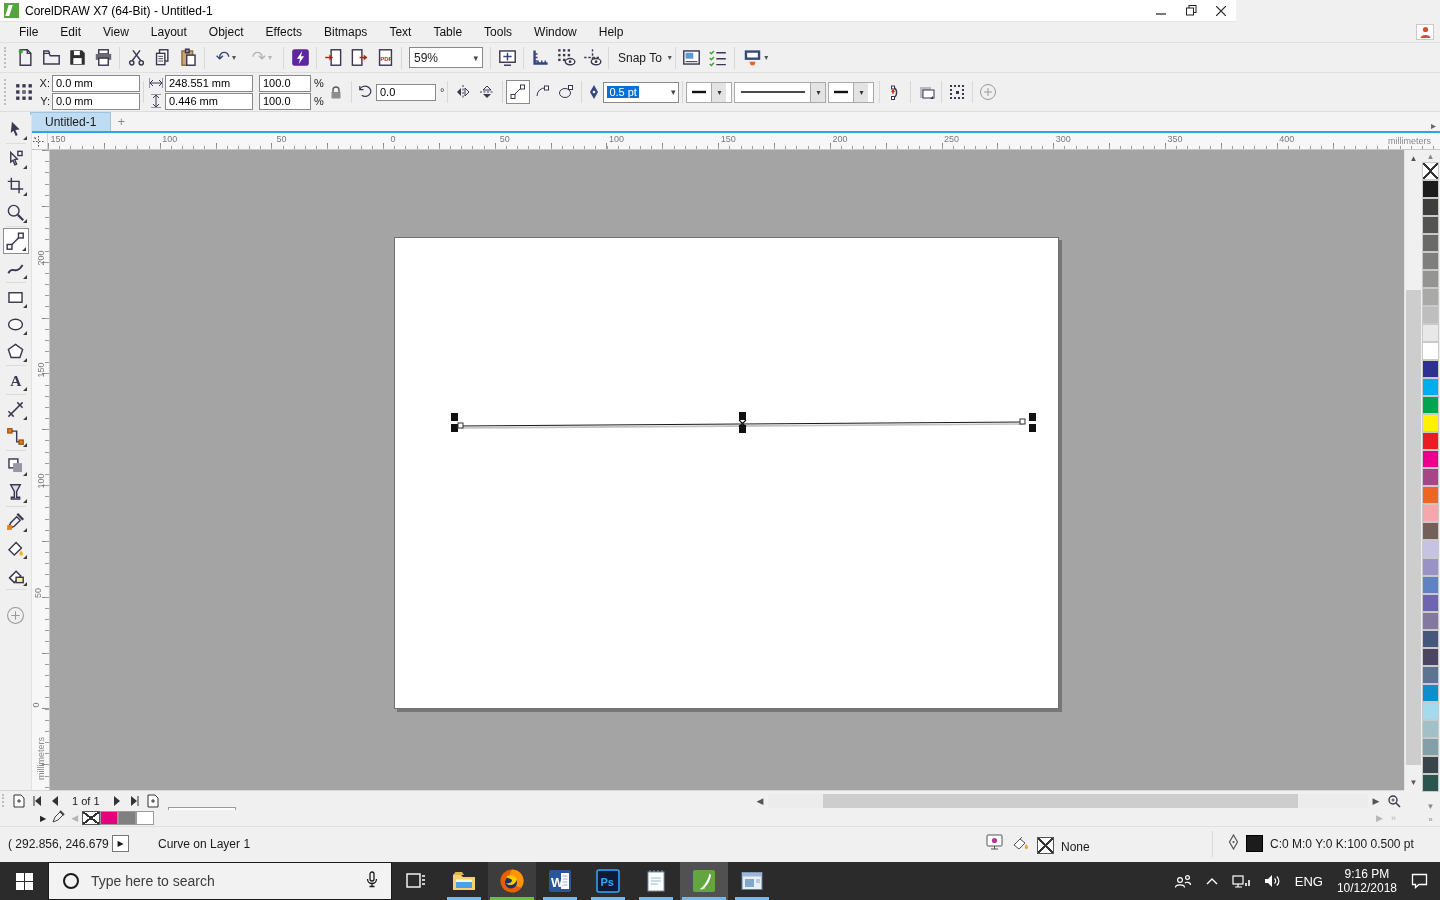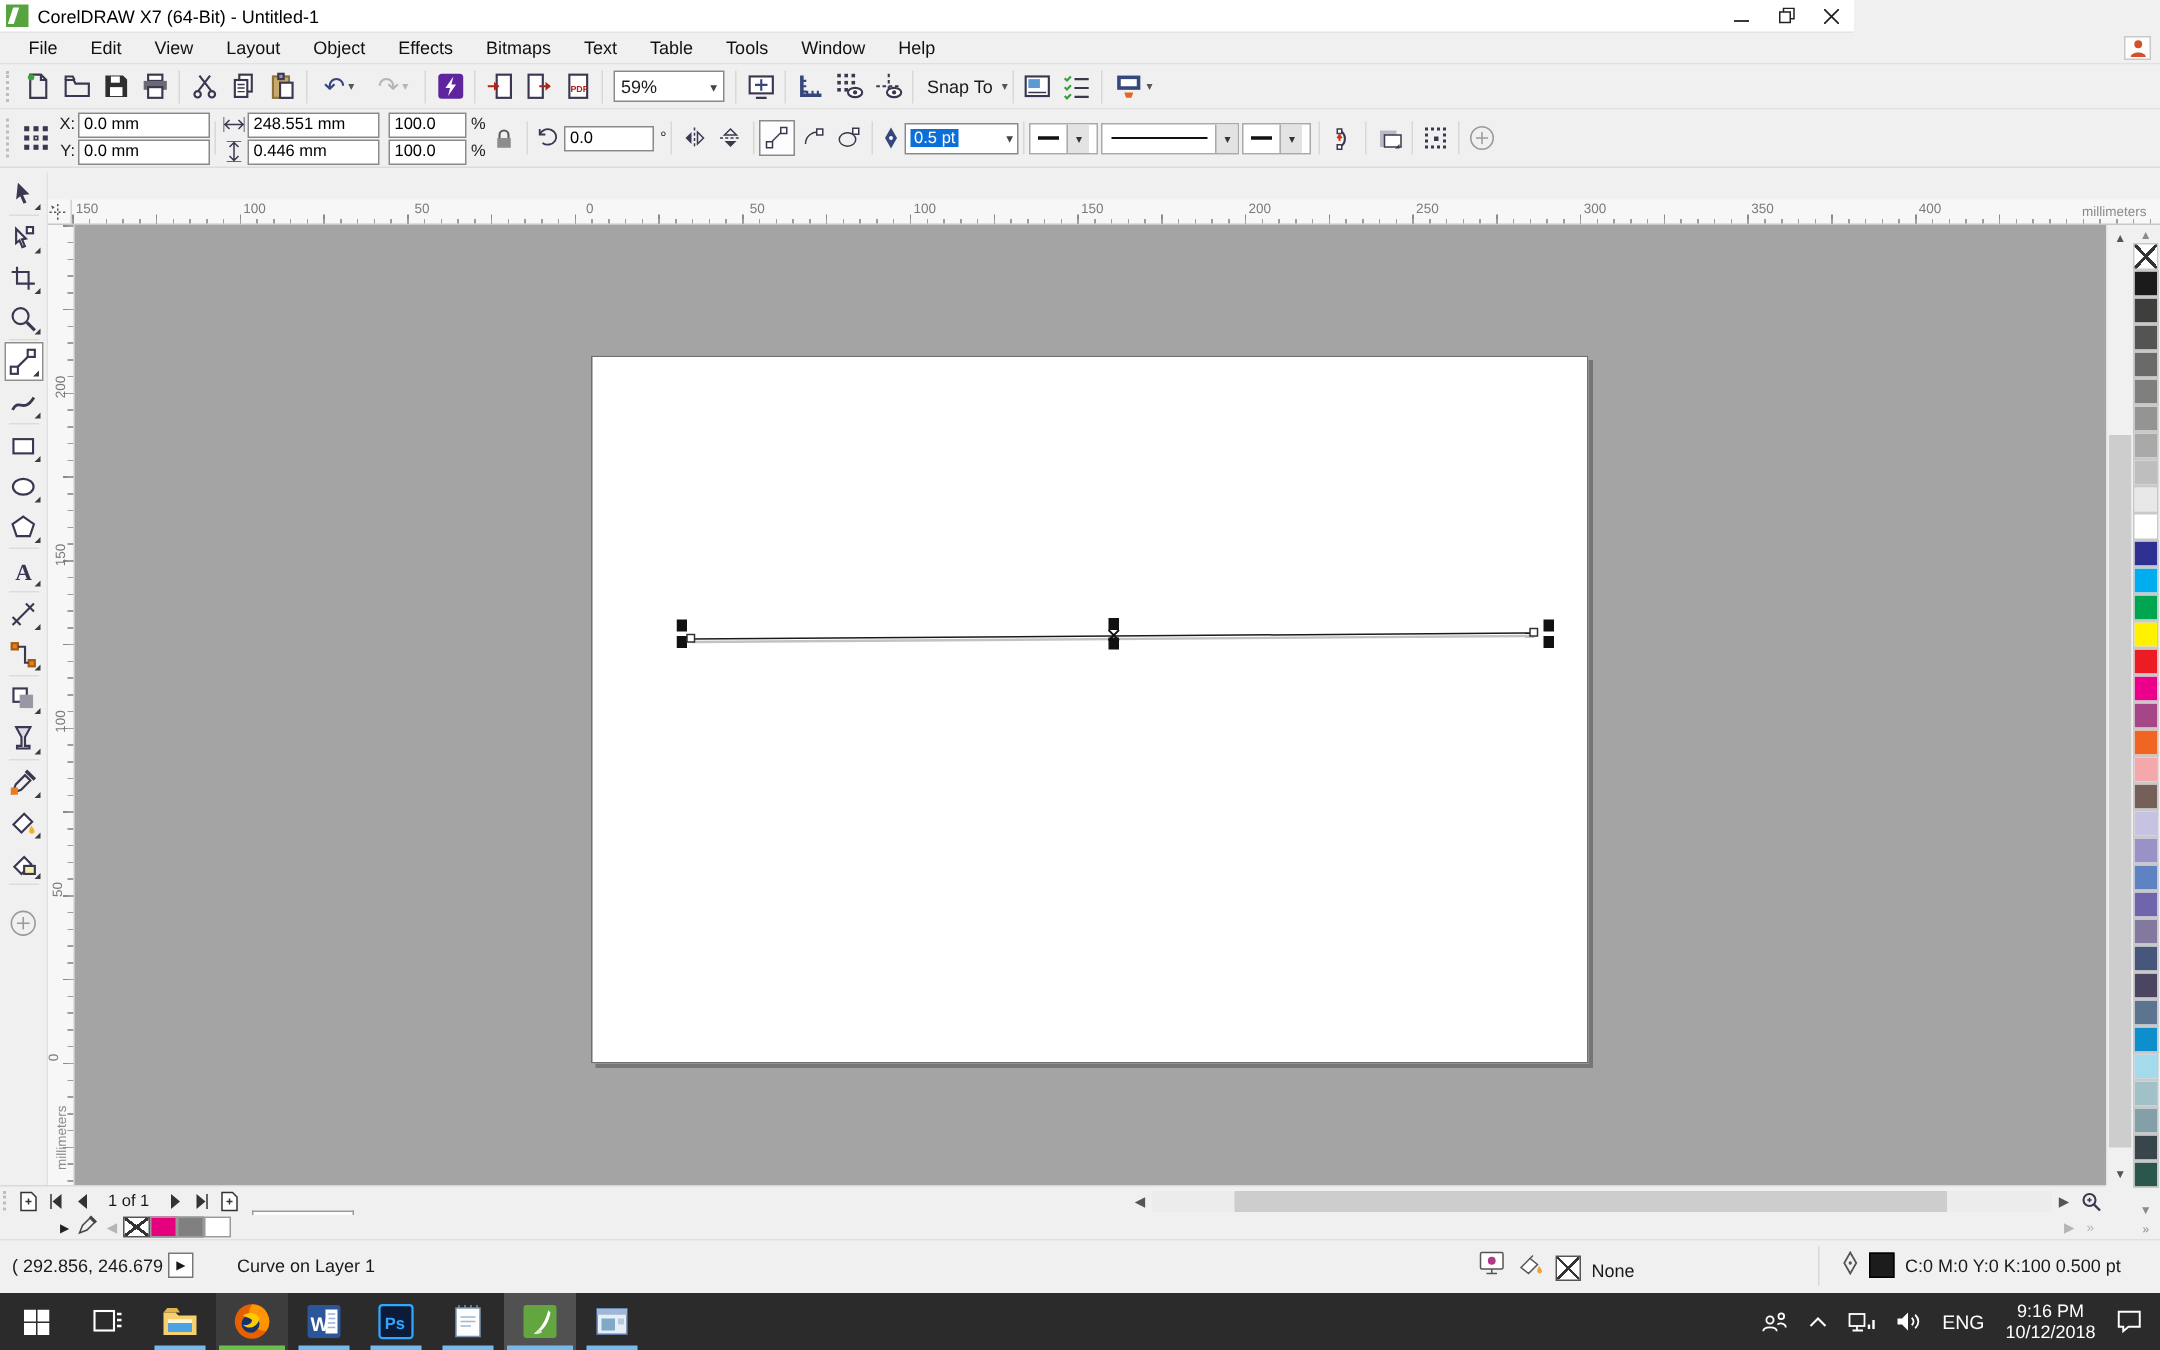--- a/index.html
+++ b/index.html
@@ -540,20 +540,29 @@
       </button>
     <span class="tb-sep"></span>
     <button class="pb-btn">
         <svg width="18" height="18" viewBox="0 0 18 18">
           <circle cx="9" cy="9" r="7.5" stroke="#9a9a9a" fill="none"></circle>
           <path d="M9 5v8M5 9h8" stroke="#9a9a9a" fill="none"></path>
         </svg>
       </button>
   </div>
 
+  <div class="tabbar">
+    <div class="doc-tab">
+        <span>Untitled-1</span>
+      </div>
+    <div class="tab-plus">+</div>
+    <div class="tab-right">
+        <span>▸</span>
+      </div>
+  </div>
 
   <div class="hruler">
     <div class="ruler-origin">
       <svg width="13" height="13" viewBox="0 0 13 13">
           <path d="M1 6.5h11M6.5 1v11" stroke="#555" stroke-dasharray="1.5 1.5" fill="none"></path>
           <path d="M2 2l2.5 1-1.5 1.5z" fill="#555"></path>
         </svg>
     </div>
     <div class="hticks" id="hticks">
         <span class="hlab" style="left: 10px;">150</span>
@@ -894,20 +903,28 @@
     <div class="tb-start">
       <svg width="17" height="17" viewBox="0 0 17 17">
           <g fill="#fff">
             <rect x="0" y="0" width="8" height="8"></rect>
             <rect x="9" y="0" width="8" height="8"></rect>
             <rect x="0" y="9" width="8" height="8"></rect>
             <rect x="9" y="9" width="8" height="8"></rect>
           </g>
         </svg>
     </div>
+    <div class="tb-search">
+      <span class="circ"></span>
+      <span class="ph">Type here to search</span>
+      <span class="mic"><svg width="14" height="18" viewBox="0 0 14 18">
+            <rect x="5" y="1" width="4" height="9" rx="2" fill="none" stroke="#1a1a1a" stroke-width="1.3"></rect>
+            <path d="M2.5 8a4.5 4.5 0 009 0M7 12.5V15M4.5 15.5h5" fill="none" stroke="#1a1a1a" stroke-width="1.3"></path>
+          </svg></span>
+    </div>
     <div class="tb-app">
       <svg width="20" height="20" viewBox="0 0 20 20">
           <rect x="1" y="3" width="13" height="13" fill="none" stroke="#fff" stroke-width="1.4"></rect>
           <path d="M16 5h3M16 9h3M16 13h3" stroke="#fff" stroke-width="1.6"></path>
         </svg>
     </div>
     <span id="tb-apps">
         <div class="tb-app">
           <svg width="26" height="26" viewBox="0 0 26 26">
             <path d="M2 7h8l2 2h12v13H2z" fill="#f5d06c"></path>

